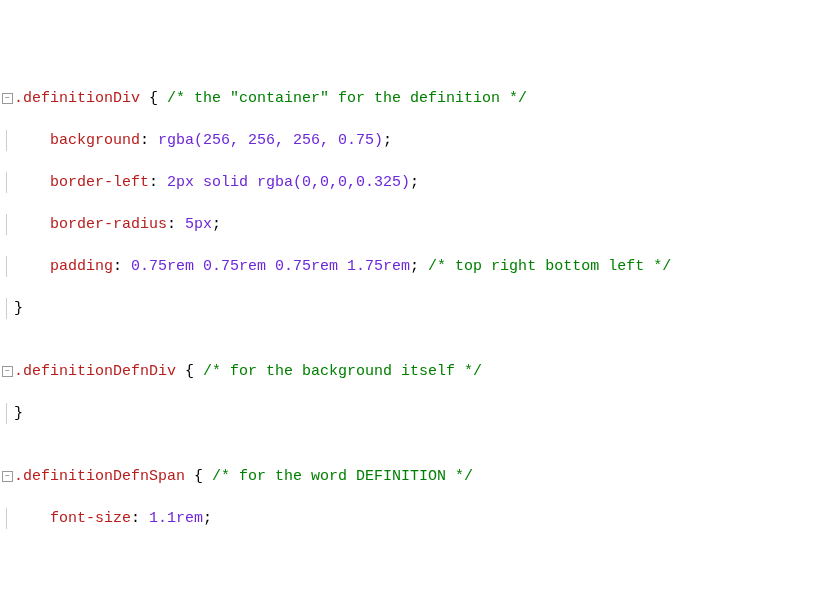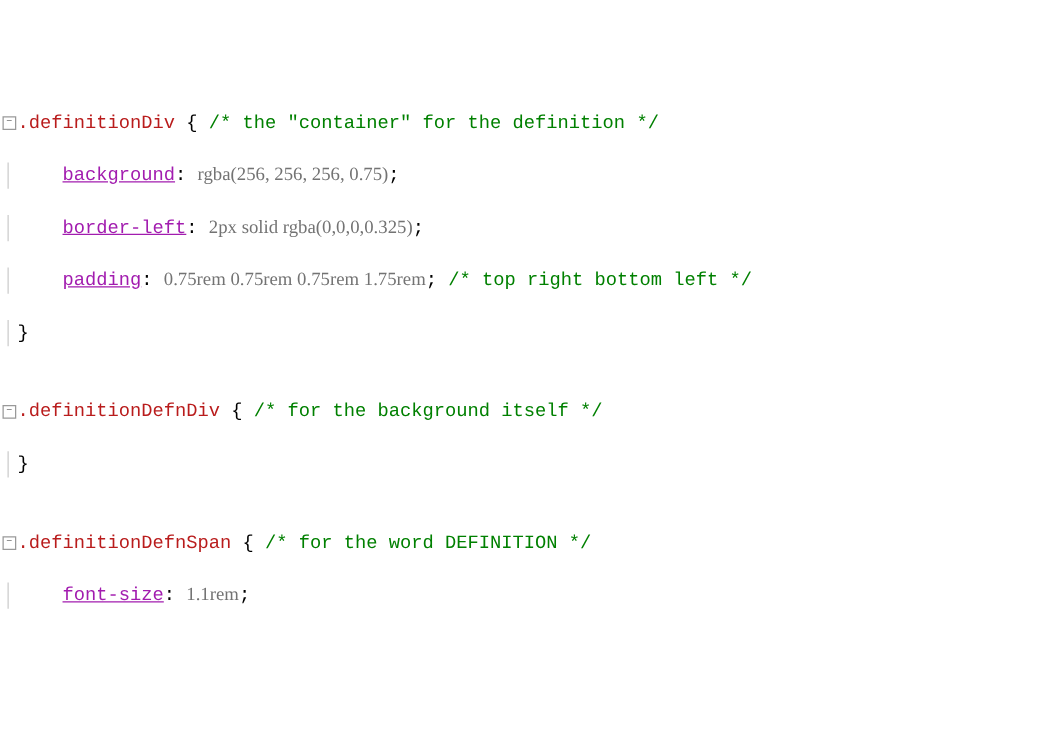--- a/index.html
+++ b/index.html
@@ -36,33 +36,34 @@
       content: "−";
     }
     .fold-line {
       position: absolute;
       left: 6px;
       top: 0;
       bottom: 0;
       border-left: 1px solid #ccc;
     }
     .sel { color: #b91c1c; }
-    .prop { color: #a21caf; text-decoration: underline; }
-    .val { color: #737373; font-family: Liberation Serif, serif; }
+    .prop { color: #b91c1c; }
+    .val { color: #6d28d9; }
     .punc { color: #000000; }
     .comment { color: #008000; }
   </style>
 </head>
 <body>
 
 
 
 <div id="editor"><span class="line"><span class="fold-marker"></span><span class="sel">.definitionDiv </span><span class="punc">{ </span><span class="comment">/* the "container" for the definition */</span></span>
 <span class="line"><span class="fold-line"></span><span class="punc">    </span><span class="prop">background</span><span class="punc">: </span><span class="val">rgba(256, 256, 256, 0.75)</span><span class="punc">;</span></span>
 <span class="line"><span class="fold-line"></span><span class="punc">    </span><span class="prop">border-left</span><span class="punc">: </span><span class="val">2px solid rgba(0,0,0,0.325)</span><span class="punc">;</span></span>
+<span class="line"><span class="fold-line"></span><span class="punc">    </span><span class="prop">border-radius</span><span class="punc">: </span><span class="val">5px</span><span class="punc">;</span></span>
 <span class="line"><span class="fold-line"></span><span class="punc">    </span><span class="prop">padding</span><span class="punc">: </span><span class="val">0.75rem 0.75rem 0.75rem 1.75rem</span><span class="punc">; </span><span class="comment">/* top right bottom left */</span></span>
 <span class="line"><span class="fold-line"></span><span class="punc">}</span></span>
 <span class="line"><span class="fold-line"></span><span class="punc"></span></span>
 <span class="line"><span class="fold-marker"></span><span class="sel">.definitionDefnDiv </span><span class="punc">{ </span><span class="comment">/* for the background itself */</span></span>
 <span class="line"><span class="fold-line"></span><span class="punc">}</span></span>
 <span class="line"><span class="fold-line"></span><span class="punc"></span></span>
 <span class="line"><span class="fold-marker"></span><span class="sel">.definitionDefnSpan </span><span class="punc">{ </span><span class="comment">/* for the word DEFINITION */</span></span>
 <span class="line"><span class="fold-line"></span><span class="punc">    </span><span class="prop">font-size</span><span class="punc">: </span><span class="val">1.1rem</span><span class="punc">;</span></span>
 
 

